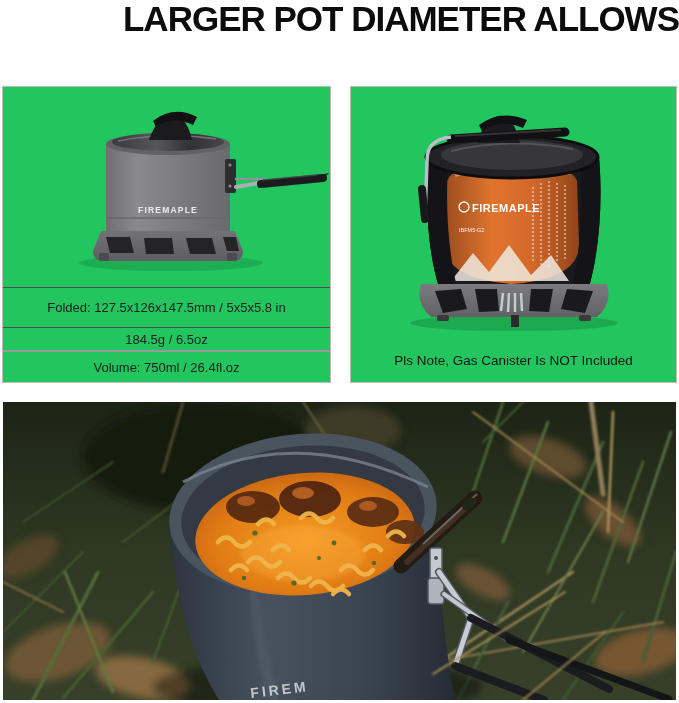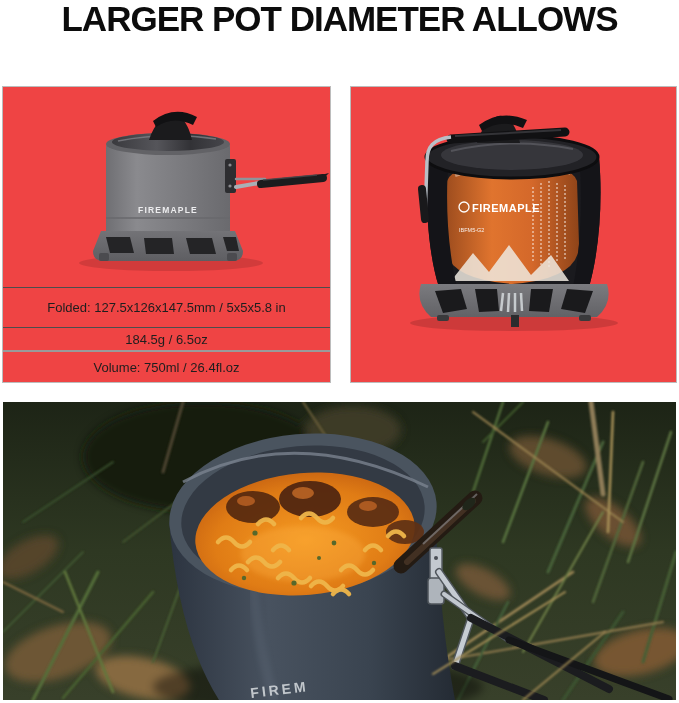--- a/index.html
+++ b/index.html
@@ -1,23 +1,23 @@
 <!DOCTYPE html>
 <html><head>
 <meta charset="utf-8">
 <style>
   html,body{margin:0;padding:0;background:#ffffff;}
   #page{position:relative;width:679px;height:703px;background:#fff;overflow:hidden;
         font-family:"Liberation Sans",sans-serif;}
   
-  .headline{position:absolute;left:0;top:0;width:679px;text-align:center;
+  .headline{position:absolute;left:0;top:0;width:679px;text-align:right;
     font-weight:800;font-size:35px;line-height:37px;color:#0c0c0c;
     letter-spacing:-1px;transform:scaleX(1.0);}
   
-  .panel{position:absolute;background:#ef4444;border:1px solid #bcbcbc;box-sizing:border-box;}
+  .panel{position:absolute;background:#22c55e;border:1px solid #bcbcbc;box-sizing:border-box;}
   #panel-left{left:2px;top:86px;width:329px;height:297px;}
   #panel-right{left:350px;top:86px;width:327px;height:297px;}
   .panel-img{position:absolute;left:0;top:0;}
   .spec-block{position:absolute;left:0;bottom:0;width:100%;}
   .spec-row{box-sizing:border-box;width:100%;text-align:center;color:#1e1e1e;
     font-size:13px;display:flex;flex-direction:column;justify-content:center;}
   .r1{height:40px;border-top:1px solid #4d4d4d;line-height:17px;}
   .r2{height:23px;border-top:1px solid #4d4d4d;}
   .r3{height:32px;border-top:2px solid #9a9a9a;}
   .note-line{position:absolute;left:0;bottom:14px;width:100%;text-align:center;
@@ -172,20 +172,21 @@
           <line x1="152" y1="206" x2="150" y2="224"></line>
             <line x1="158" y1="206" x2="157" y2="225"></line>
           <line x1="164" y1="206" x2="164" y2="225"></line>
             <line x1="170" y1="206" x2="171" y2="224"></line>
         </g>
         <rect x="160" y="228" width="8" height="12" fill="#2c2c2e"></rect>
         <rect x="86" y="228" width="12" height="6" rx="2" fill="#3a3a3c"></rect>
         <rect x="228" y="228" width="12" height="6" rx="2" fill="#3a3a3c"></rect>
       </g>
     </svg>
+    <div class="note-line">Pls Note, Gas Canister Is NOT Included</div>
   </div>
 
   <div id="photo">
     <svg width="673" height="298" viewBox="0 0 673 298">
       <defs>
         <linearGradient id="bgG" x1="0" y1="0" x2="0" y2="1">
           <stop offset="0" stop-color="#1d2416"></stop>
             <stop offset="0.5" stop-color="#2e3822"></stop>
           <stop offset="1" stop-color="#38402a"></stop>
         </linearGradient>

